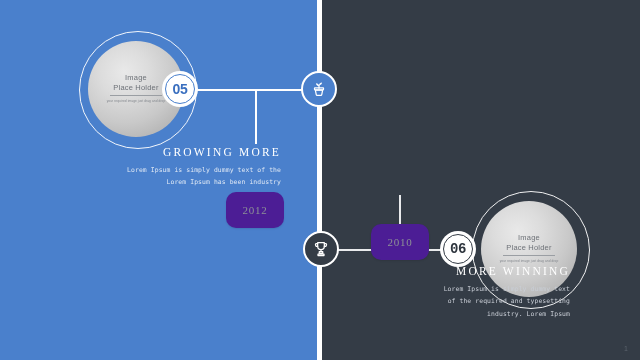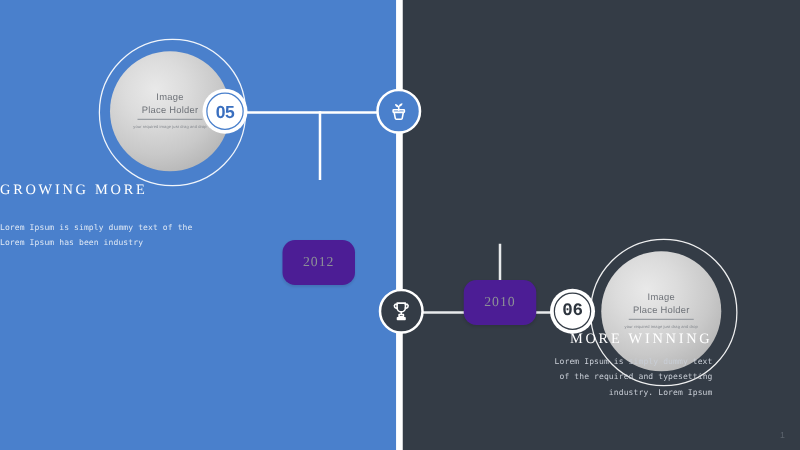--- a/index.html
+++ b/index.html
@@ -52,21 +52,21 @@
   
   .year-pill{position:absolute;height:36px;min-width:58px;border-radius:10px;background:#4c1d95;
     display:flex;align-items:center;justify-content:center;
     font-family:"Liberation Serif",serif;font-size:11px;color:#8d9196;letter-spacing:.8px;
     box-shadow:0 1px 2px rgba(0,0,0,.10);margin-top:48px;}
 
   
   .caption{position:absolute;}
   .cap-title{font-family:"Liberation Serif",serif;font-size:11.5px;letter-spacing:2.2px;color:#ffffff;}
   .cap-body{font-family:"DejaVu Sans Mono",monospace;font-size:6.4px;line-height:1.95;letter-spacing:.1px;}
-  .cap-left{width:250px;text-align:left;left:0;}
+  .cap-left{width:250px;text-align:right;left:0;padding-left:31px;}
   .cap-left .cap-body{color:#dfe8f5;}
   .cap-right{width:240px;text-align:right;}
   .cap-right .cap-body{color:#c9ced6;}
 
   .page-num{position:absolute;right:12px;bottom:8px;font-size:7px;color:#5b636d;}
 </style>
 </head>
 <body>
 
 <div id="slide">
@@ -103,21 +103,21 @@
         <rect x="6.6" y="10.6" width="10.8" height="2.3" rx="0.5"></rect>
         <path d="M7.6 13.2h8.8l-1.1 5.6a1 1 0 0 1-1 .8h-4.6a1 1 0 0 1-1-.8z"></path>
       </svg>
     </span>
   </div>
 
   <div class="year-pill" style="left:226px;top:144px;">2012</div>
 
   <div class="caption cap-left" style="top:146px;">
     <div class="cap-title">GROWING MORE</div>
-    <div class="cap-body" style="margin-top:18px;">
+    <div class="cap-body" style="margin-top:6px;">
       <div>Lorem Ipsum is simply dummy text of the</div>
       <div>Lorem Ipsum has been industry</div>
     </div>
   </div>
 
   <div class="line-h dim" style="left:330px;top:249px;width:118px;"></div>
   <div class="line-v dim" style="left:399px;top:195px;height:55px;"></div>
 
   <div class="ring-group">
     <div class="outer-ring" style="left:472px;top:191px;width:118px;height:118px;"></div>

